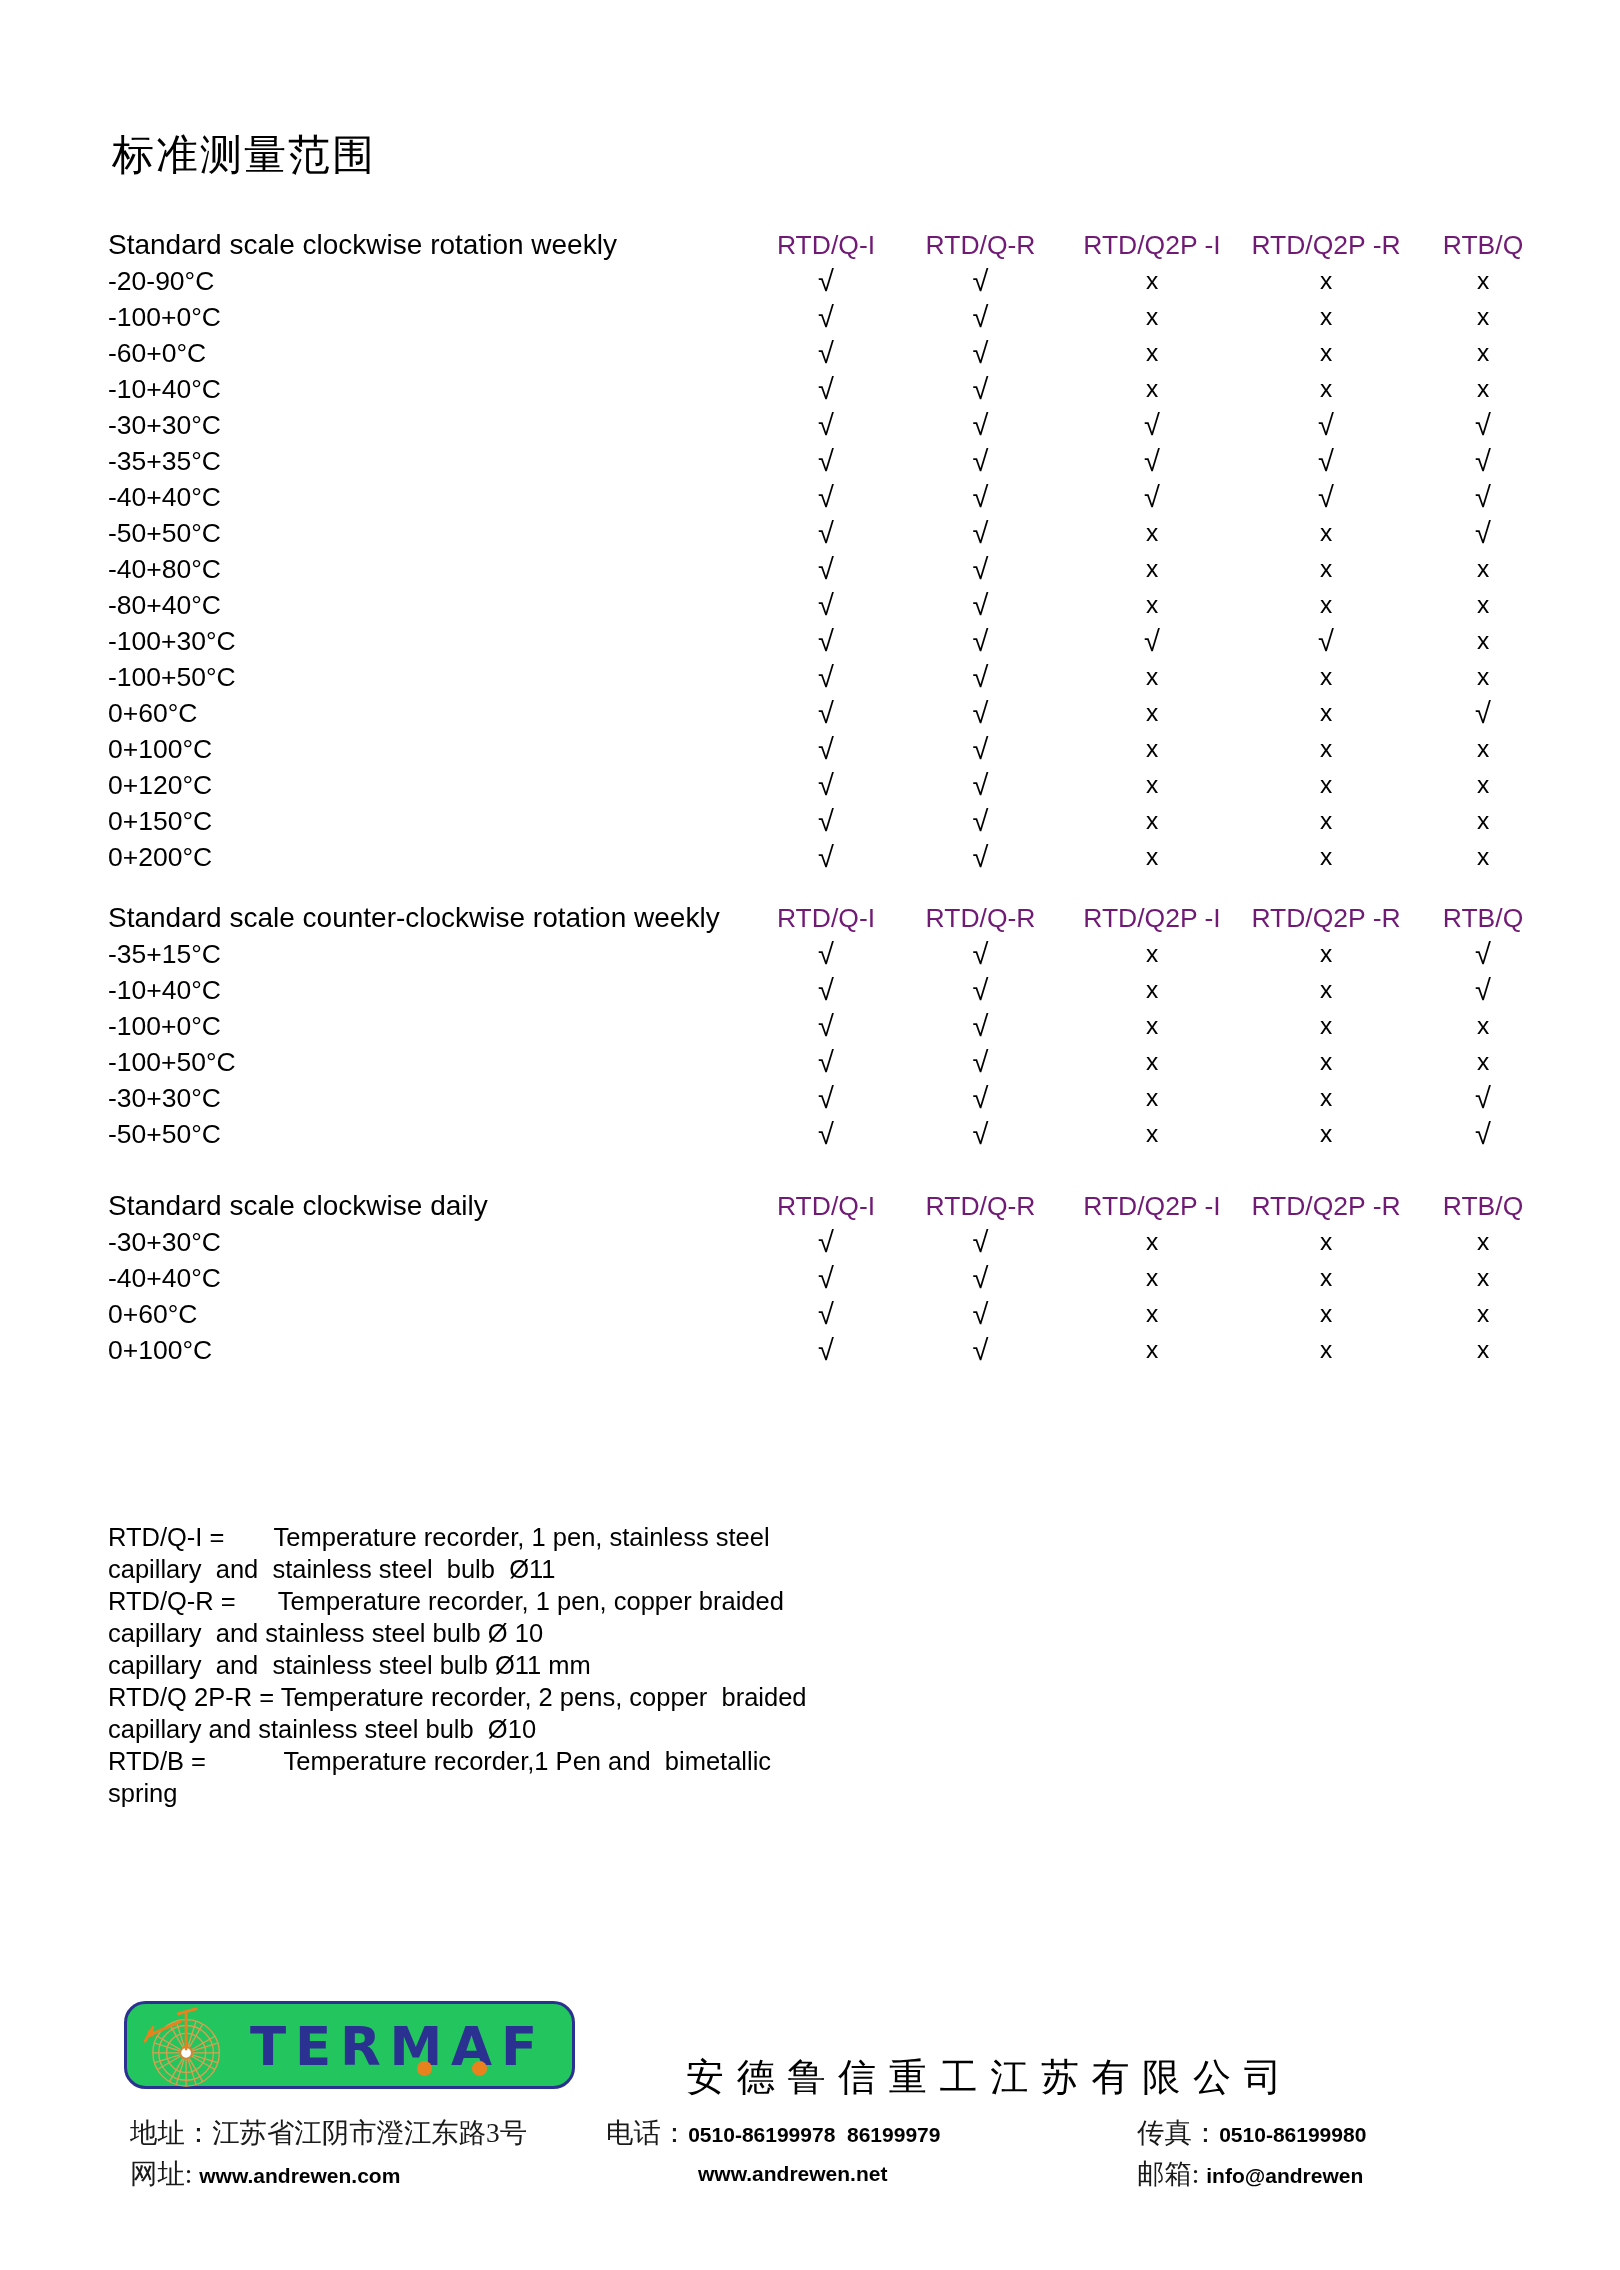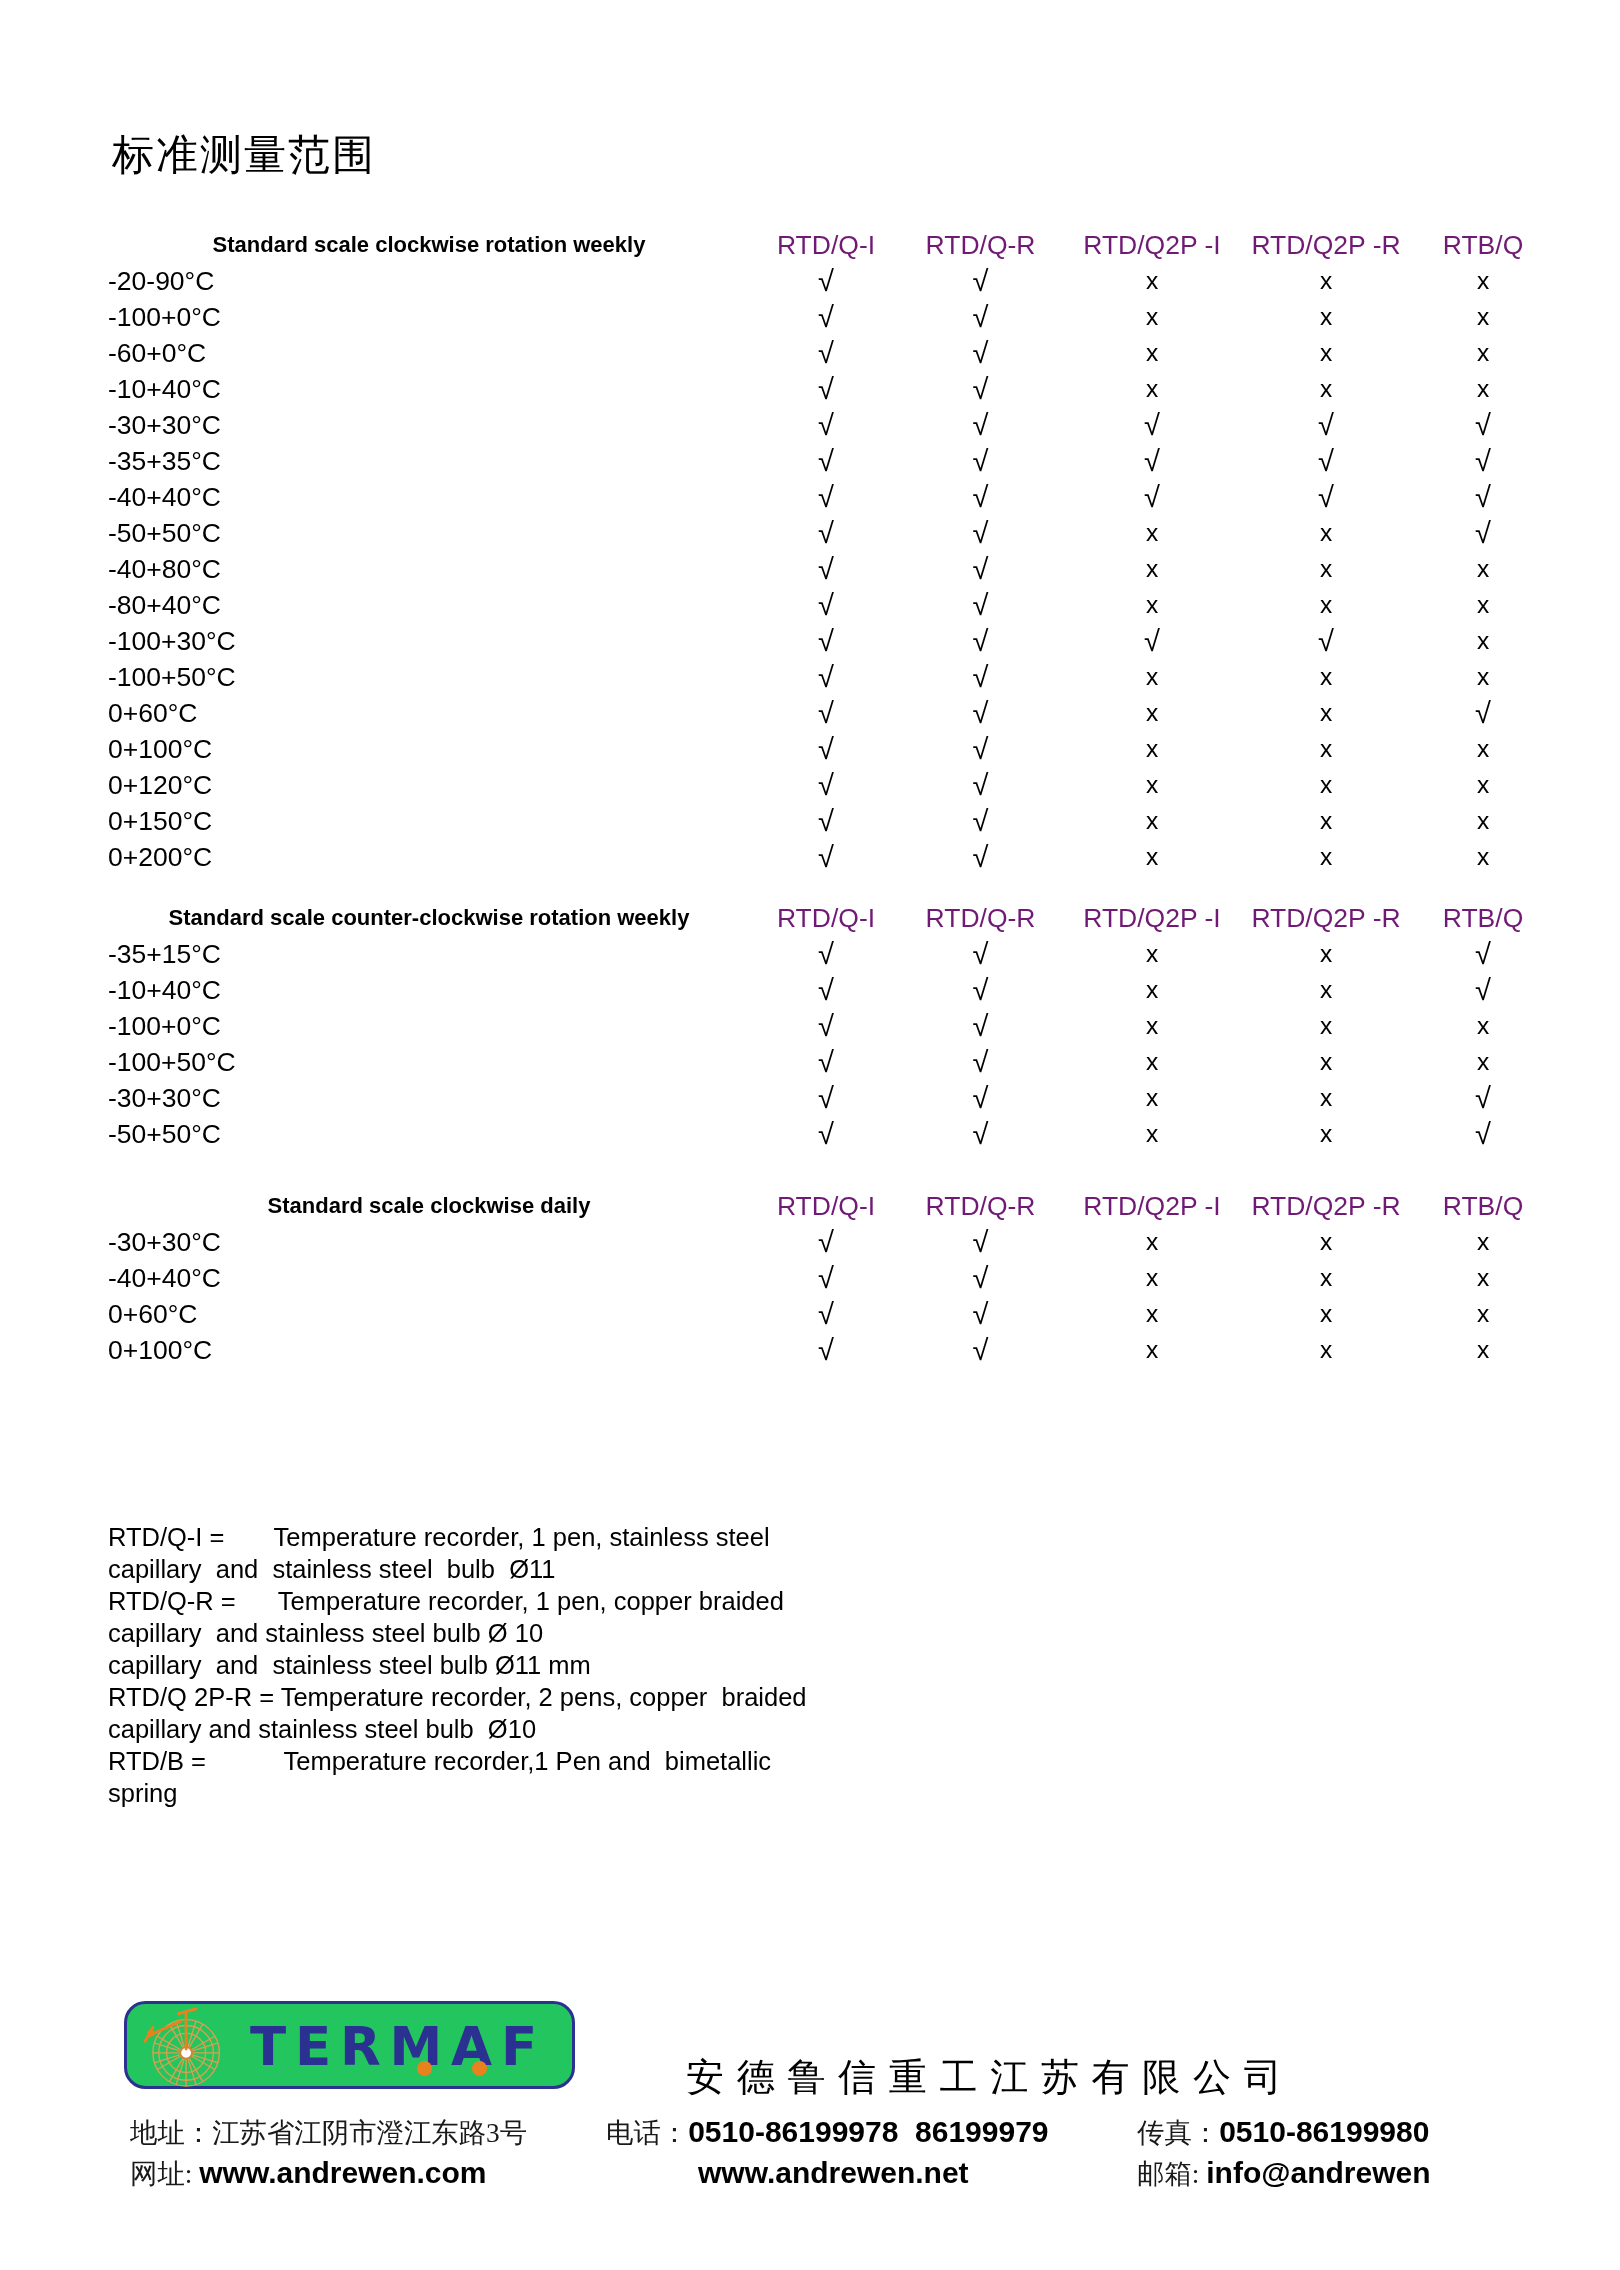--- a/index.html
+++ b/index.html
@@ -15,21 +15,21 @@
     font-family:"Liberation Serif","DejaVu Serif",serif;
     font-size:42px;font-weight:400;letter-spacing:2px;
   }
 
   .scale-table{position:absolute;left:108px;width:1451px;}
   .t-row{
     display:grid;
     grid-template-columns:642px 152px 157px 186px 162px 152px;
     height:36px;align-items:center;
   }
-  .t-heading{font-weight:bold;font-size:22px;white-space:nowrap;text-align:center;}
+  .t-heading{font-weight:normal;font-size:28px;white-space:nowrap;}
   .t-colhead{font-size:26.5px;text-align:center;white-space:nowrap;color:#701a75;}
   .t-range{font-size:26.5px;white-space:nowrap;}
   .t-mark{text-align:center;font-size:24.5px;line-height:1;}
   .t-mark.check{font-size:29px;}
 
   .legend{position:absolute;left:108px;top:1521px;width:804px;font-size:25.5px;line-height:32px;}
   .legend-line{white-space:pre-wrap;}
 
   
   .logo-box{
@@ -45,21 +45,21 @@
   .dot{position:absolute;width:14.7px;height:14.7px;border-radius:50%;background:#e8821e;}
   .dot-m{left:290px;top:57px;}
   .dot-a{left:345px;top:57px;}
 
   .company-cn{
     position:absolute;left:686px;top:2052px;
     font-size:38px;letter-spacing:12.7px;white-space:nowrap;
   }
   .contact-seg{position:absolute;white-space:pre;font-size:27.4px;}
   .contact-label{font-family:"Liberation Serif","DejaVu Serif",serif;font-size:27.4px;color:#1a1a1a;}
-  .contact-strong{font-weight:bold;font-size:30px;}
+  .contact-strong{font-weight:bold;font-size:21px;}
   .row1{top:2115px;}
   .row2{top:2156px;}
   .seg-addr{left:130px;}
   .seg-tel{left:606px;}
   .seg-fax{left:1137px;}
   .seg-web{left:130px;}
   .seg-web2{left:698px;}
   .seg-mail{left:1137px;}
 </style>
 </head>

